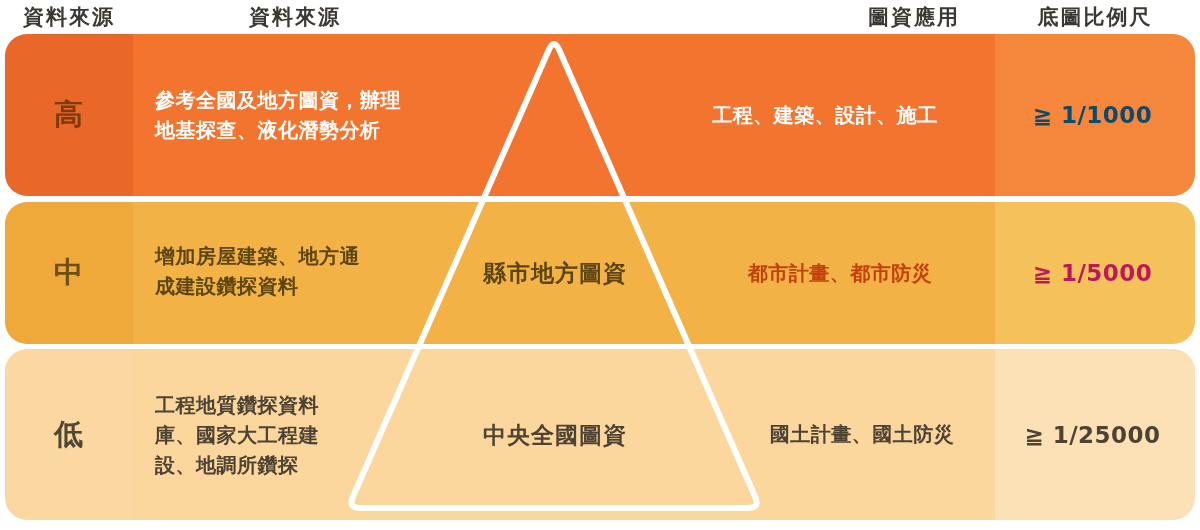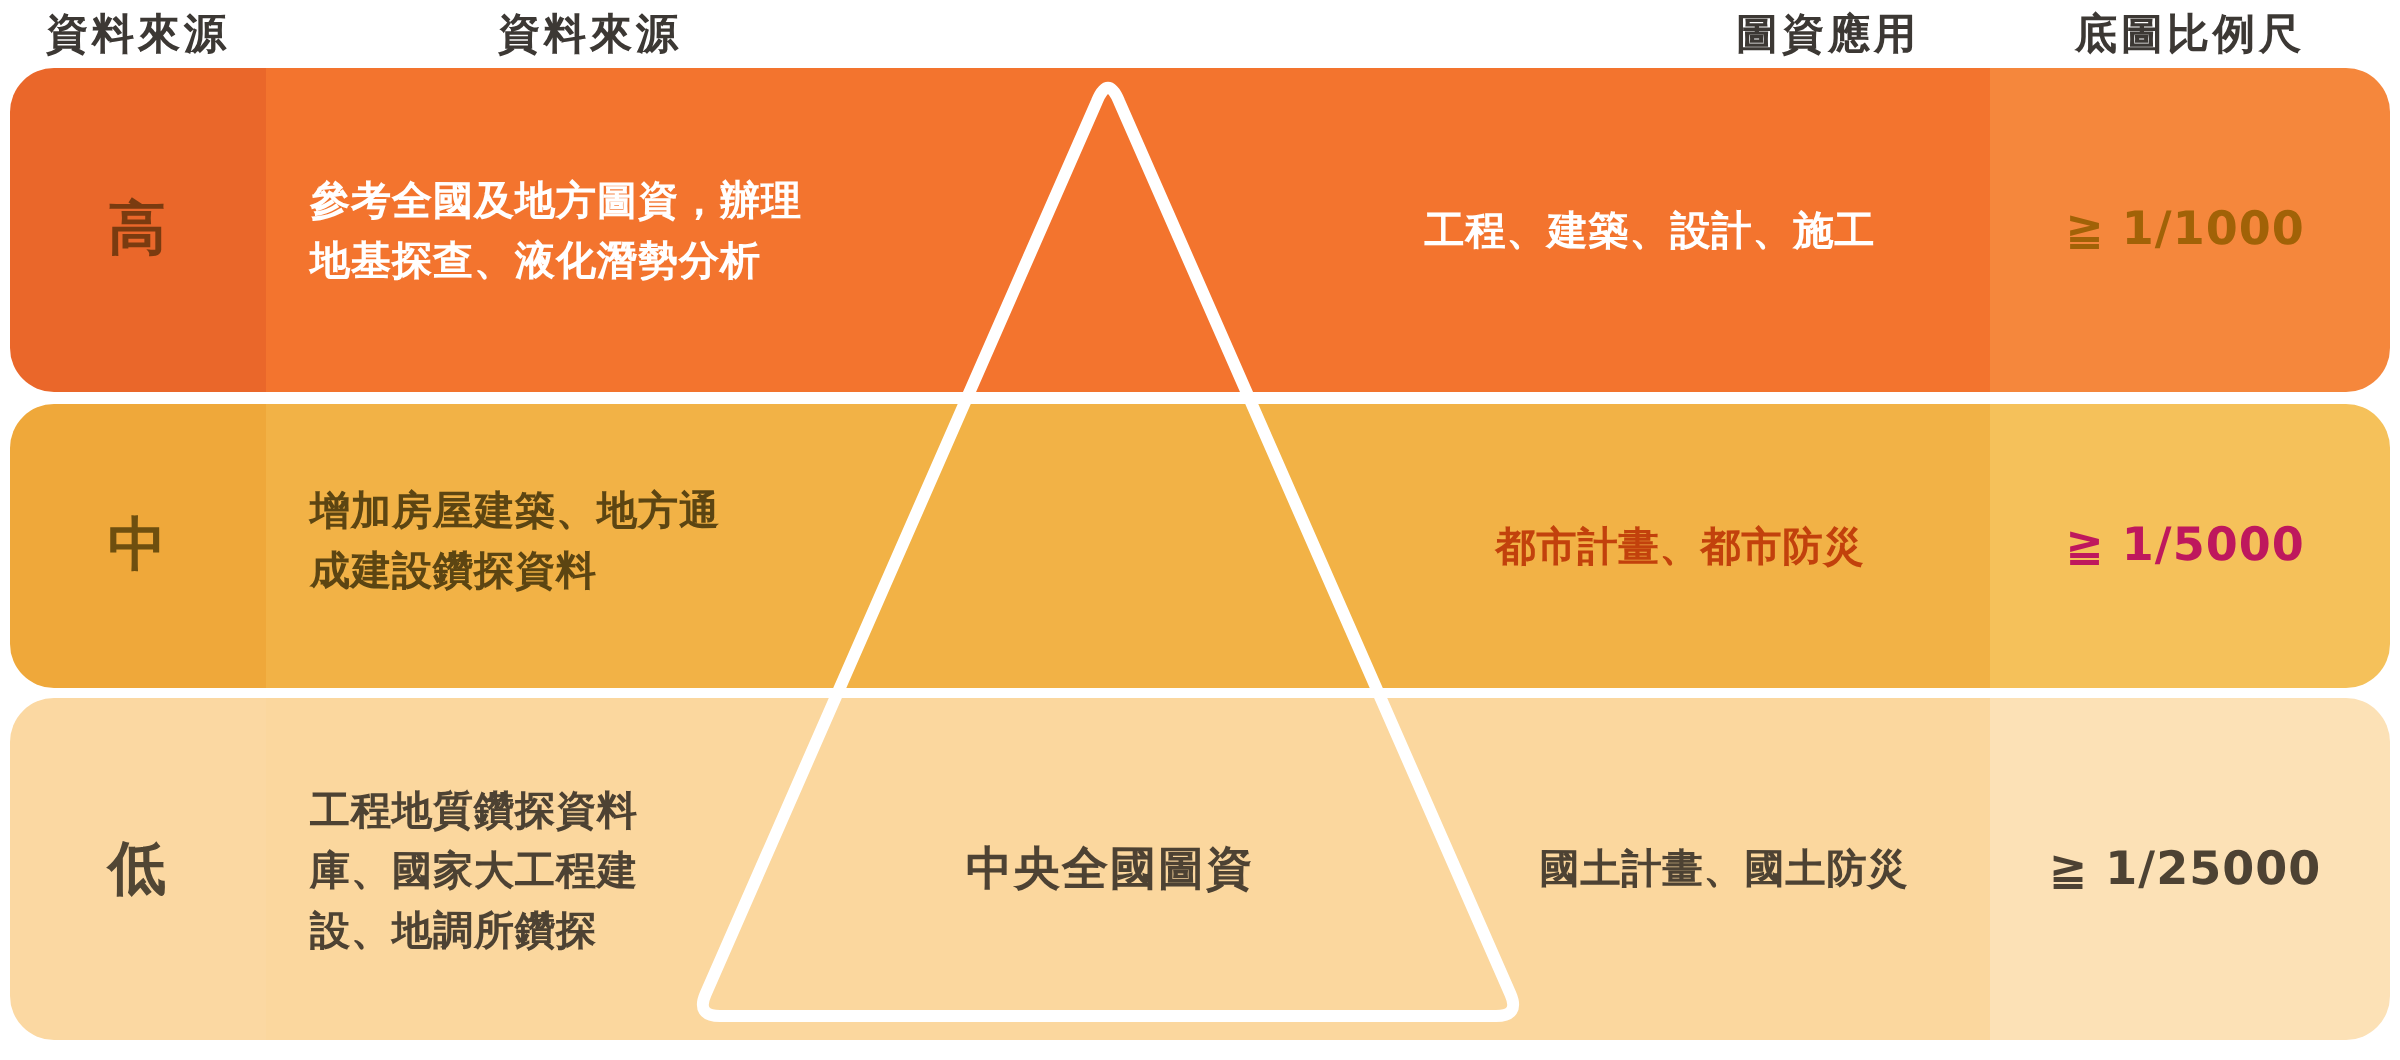--- a/index.html
+++ b/index.html
@@ -53,30 +53,31 @@
   <div class="hdr hdr-scale">底圖比例尺</div>
 
   <div class="band band-1">
     <div class="seg seg-left" style="background: rgb(234, 103, 42);"></div>
     <div class="seg seg-mid" style="background: rgb(243, 116, 46);"></div>
     <div class="seg seg-right" style="background: rgb(245, 135, 60);"></div>
     <div class="cell density" style="color: rgb(122, 59, 16);">高</div>
     <div class="cell source" style="color: rgb(255, 255, 255);">參考全國及地方圖資，辦理
 地基探查、液化潛勢分析</div>
     <div class="cell application" style="color: rgb(255, 255, 255);">工程、建築、設計、施工</div>
-    <div class="cell scale" style="color: #a16207;">≧ 1/1000</div>
+    <div class="cell scale" style="color: #0c4a6e;">≧ 1/1000</div>
   </div>
 
   <div class="band band-2">
     <div class="seg seg-left" style="background: rgb(239, 168, 58);"></div>
     <div class="seg seg-mid" style="background: rgb(242, 178, 70);"></div>
     <div class="seg seg-right" style="background: rgb(245, 193, 90);"></div>
     <div class="cell density" style="color: rgb(110, 79, 15);">中</div>
     <div class="cell source" style="color: rgb(92, 69, 18); font-family: Liberation Mono, monospace;">增加房屋建築、地方通
 成建設鑽探資料</div>
+    <div class="cell pyr-label" style="color: rgb(92, 69, 18);">縣市地方圖資</div>
     <div class="cell application" style="color: #c2410c;">都市計畫、都市防災</div>
     <div class="cell scale" style="color: #be185d;">≧ 1/5000</div>
   </div>
 
   <div class="band band-3">
     <div class="seg seg-left" style="background: rgb(251, 216, 162);"></div>
     <div class="seg seg-mid" style="background: rgb(251, 215, 158);"></div>
     <div class="seg seg-right" style="background: rgb(252, 225, 182);"></div>
     <div class="cell density" style="color: rgb(81, 70, 52);">低</div>
     <div class="cell source" style="color: rgb(77, 66, 51);">工程地質鑽探資料

